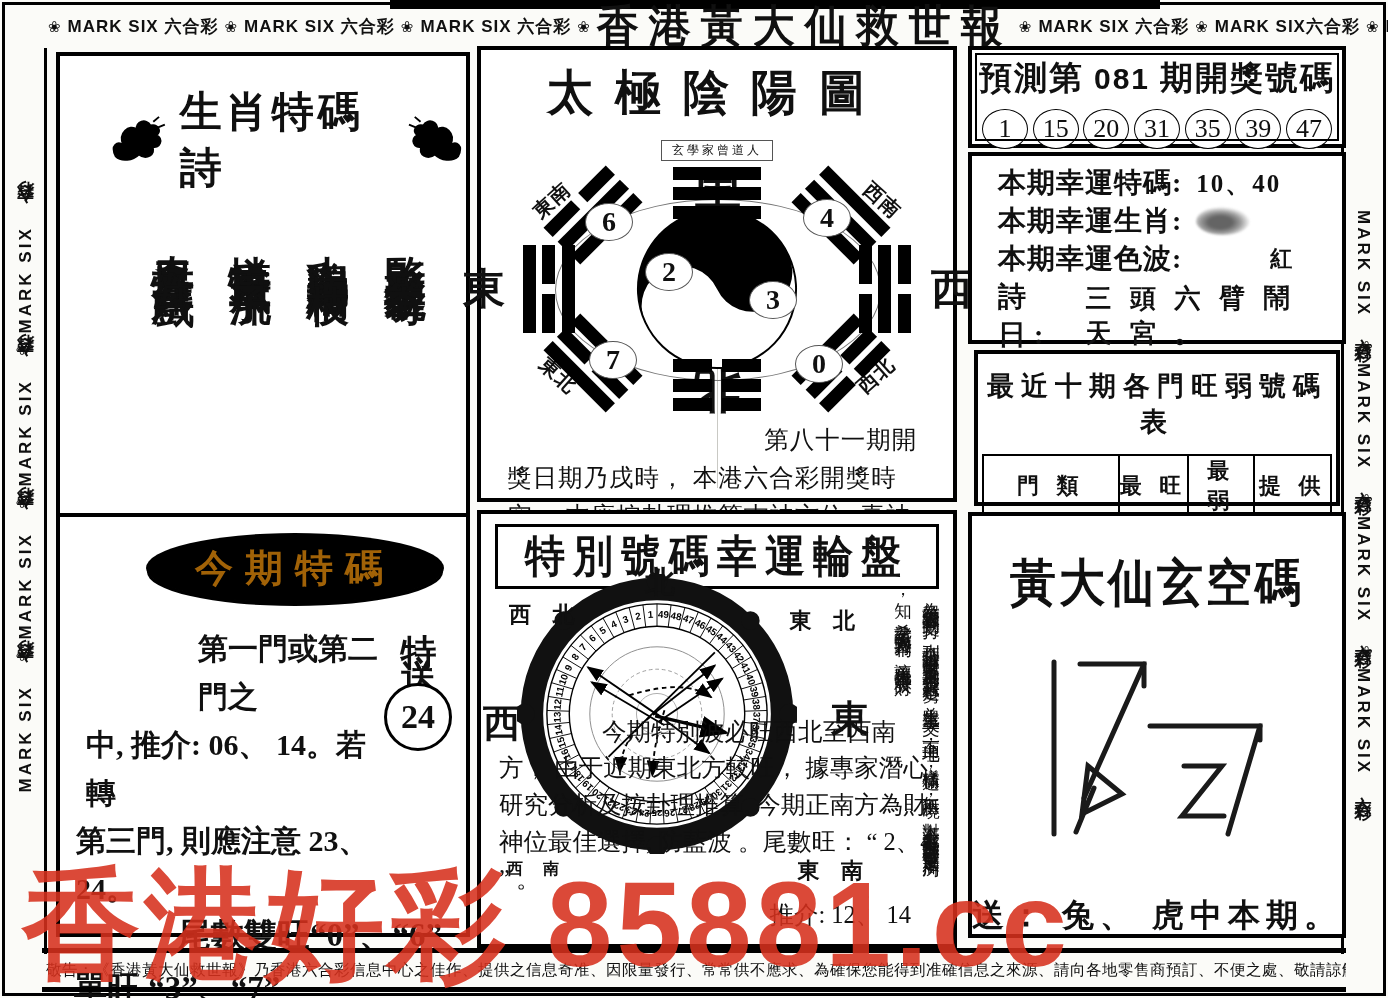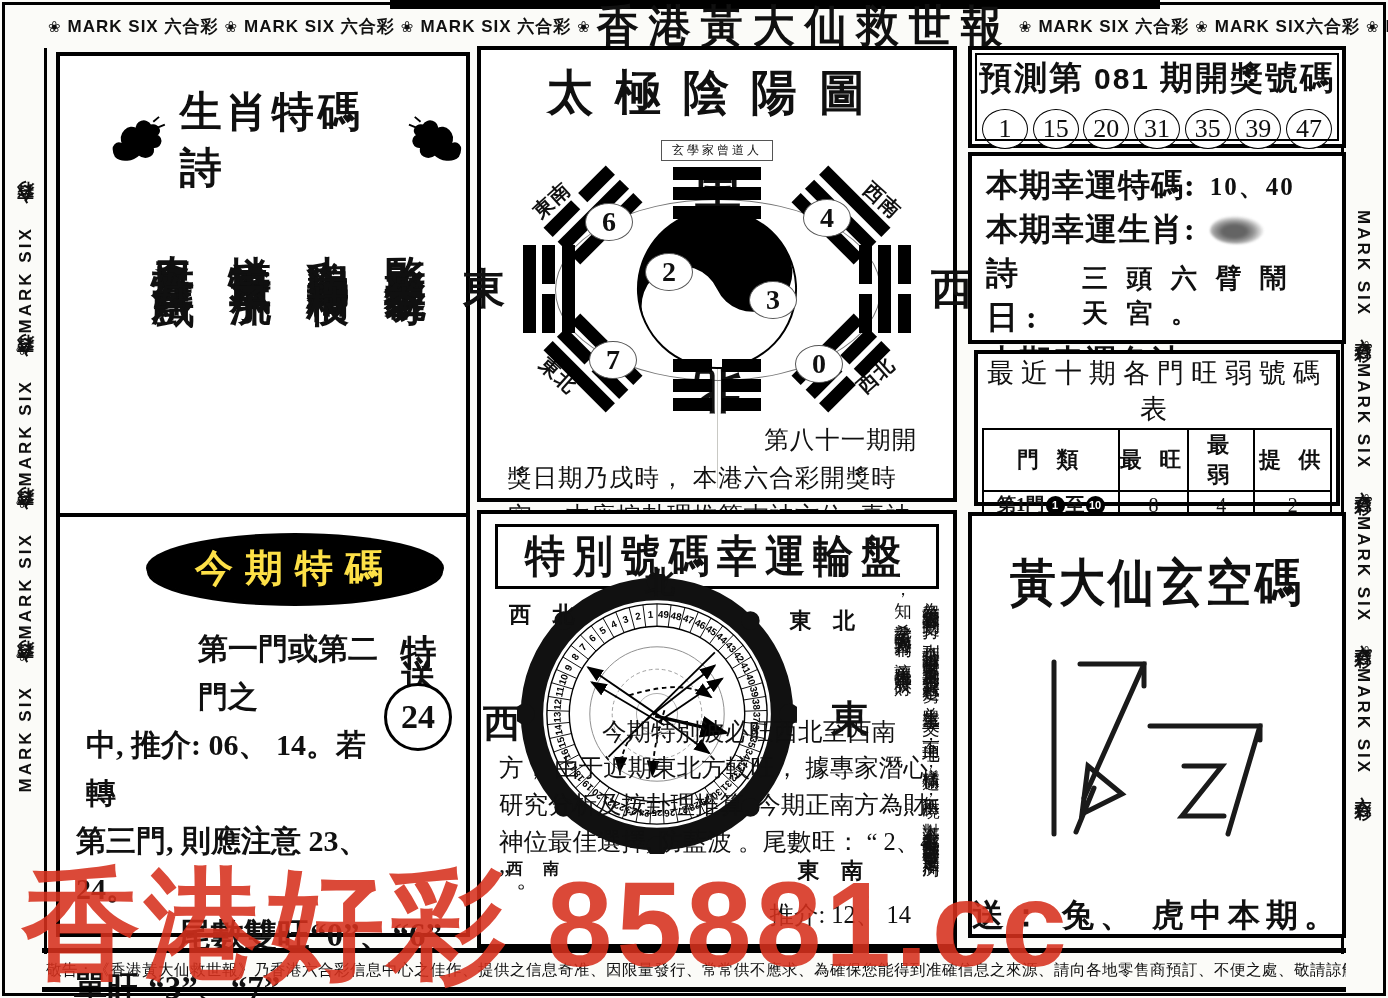--- a/index.html
+++ b/index.html
@@ -34,21 +34,21 @@
   #panel-poem{left:56px;top:52px;width:414px;height:567px;padding-left:48px;}
   .poem-head{display:flex;align-items:center;justify-content:center;gap:14px;margin-top:28px;}
   .poem-title{font-size:42px;font-weight:bold;letter-spacing:4px;}
   .dragon{width:62px;height:52px;}
   .dragon.mirror{transform:scaleX(-1);}
   .poem-body{display:flex;justify-content:space-between;padding:26px 40px 0 44px;}
   .poem-col{writing-mode:vertical-rl;font-size:42px;font-weight:bold;letter-spacing:5px;line-height:1;}
 
   
   #panel-special{left:56px;top:513px;width:414px;height:424px;}
-  .ellipse-title{width:298px;height:70px;background:#000;border-radius:50%;color:#fde047;
+  .ellipse-title{width:298px;height:70px;background:#000;border-radius:50%;color:#a16207;
     display:flex;align-items:center;justify-content:center;font-size:38px;font-weight:bold;
     letter-spacing:12px;margin:16px 22px 0 auto;box-shadow:0 4px 0 -1px #000;}
   .sc-body{padding:22px 78px 0 16px;font-size:30px;font-weight:bold;line-height:1.6;}
   .sc-line1{padding-left:122px;}
   .sc-line2{padding-left:10px;}
   .sc-tail1{padding-left:118px;font-size:33px;font-weight:bold;}
   .sc-tail2{padding-left:14px;font-size:33px;font-weight:bold;margin-top:8px;}
   .side-special{position:absolute;right:14px;top:88px;display:flex;flex-direction:column;align-items:center;gap:26px;}
   .side-special .vlabel{writing-mode:vertical-rl;font-size:36px;font-weight:bold;letter-spacing:26px;}
   .circle-num{border:3px solid #000;border-radius:50%;display:inline-flex;align-items:center;justify-content:center;
@@ -109,32 +109,32 @@
   #panel-predict{left:968px;top:46px;width:378px;height:102px;}
   .pred-title{display:flex;justify-content:center;align-items:baseline;gap:10px;
     font-size:33px;font-weight:bold;margin-top:6px;letter-spacing:2px;}
   .pred-issue{font-family:"Liberation Sans","DejaVu Sans",sans-serif;font-weight:bold;font-size:30px;}
   .pred-row{display:flex;justify-content:space-between;padding:8px 10px 0;}
   .pred-row .circle-num{width:44px;height:38px;font-size:26px;border-width:1.5px;font-weight:normal;}
 
   
   #panel-lucky{left:968px;top:152px;width:378px;height:192px;display:flex;flex-direction:column;justify-content:space-around;padding:8px 14px;}
   .lucky-row{display:flex;align-items:center;gap:14px;font-weight:bold;}
-  .lucky-label{font-size:32px;letter-spacing:1px;}
+  .lucky-label{font-size:28px;letter-spacing:1px;margin-left:12px;}
   .lucky-val{font-size:25px;}
   .lucky-val.num{font-family:"Liberation Serif","DejaVu Serif",serif;letter-spacing:2px;}
   .smudge{width:54px;height:28px;border-radius:50%;
     background:radial-gradient(ellipse at 45% 55%, #4a4a4a 0 28%, #8a8a8a 48%, transparent 72%);
     filter:blur(1px);opacity:.85;}
   .poem-line2{padding-left:96px;font-size:25px;font-weight:bold;letter-spacing:3px;}
   .lucky-row .spaced{letter-spacing:6px;font-size:26px;}
 
   
   #panel-doors{left:974px;top:350px;width:366px;height:156px;border-width:4px;}
-  .doors-title{text-align:center;font-size:27px;font-weight:normal;letter-spacing:7px;padding:1px 0;}
+  .doors-title{text-align:center;font-size:27px;font-weight:bold;letter-spacing:7px;padding:14px 0;}
   .doors-table{width:calc(100% - 8px);margin:0 4px 4px;border-collapse:collapse;border:2px solid #000;}
   .doors-table th,.doors-table td{border:2px solid #000;text-align:center;padding:0;}
   .doors-table th{font-size:22px;letter-spacing:6px;font-weight:bold;height:24px;}
   .doors-table td{font-size:20px;height:21px;font-family:"Liberation Serif","DejaVu Serif",serif;}
   .door-cell{display:flex;align-items:center;justify-content:center;gap:1px;font-size:19px;font-weight:bold;}
   .mini-circ{display:inline-flex;width:19px;height:19px;border-radius:50%;background:#000;color:#fff;
     font-size:11px;align-items:center;justify-content:center;font-weight:bold;
     font-family:"Liberation Sans","DejaVu Sans",sans-serif;}
 
   
@@ -544,26 +544,26 @@
 <div id="panel-lucky" class="panel">
   <div class="lucky-row">
     <span class="lucky-label">本期幸運特碼:</span>
     <span class="lucky-val num">10、40</span>
   </div>
   <div class="lucky-row">
     <span class="lucky-label">本期幸運生肖:</span>
     <span class="smudge"></span>
   </div>
   <div class="lucky-row">
+    <span class="lucky-label">本期幸運色波:</span>
+    <span class="lucky-val" style="font-size:22px;margin-left:74px;">紅</span>
+  </div>
+  <div class="lucky-row">
     <span class="lucky-label" style="letter-spacing:8px;">詩 日:</span>
     <span class="lucky-val spaced">三 頭 六 臂 鬧 天 宮 。</span>
-  </div>
-  <div class="lucky-row">
-    <span class="lucky-label">本期幸運色波:</span>
-    <span class="lucky-val" style="font-size:22px;margin-left:74px;">紅</span>
   </div>
   <div class="poem-line2">欲錢去買大水缸。</div>
 </div>
 
 <div id="panel-doors" class="panel">
   <div class="doors-title">最近十期各門旺弱號碼表</div>
   <table class="doors-table">
     <thead>
       <tr>
         <th style="width:39%">門 類</th>

